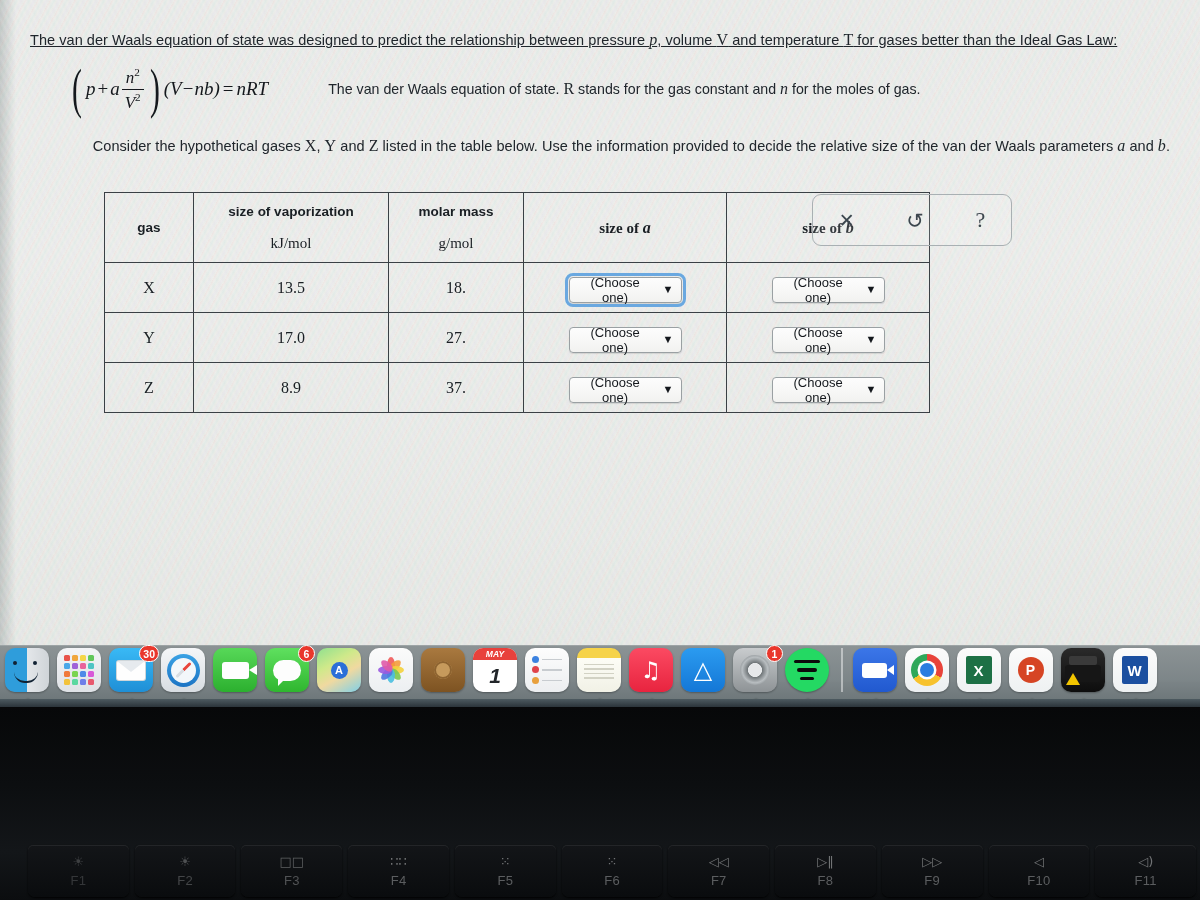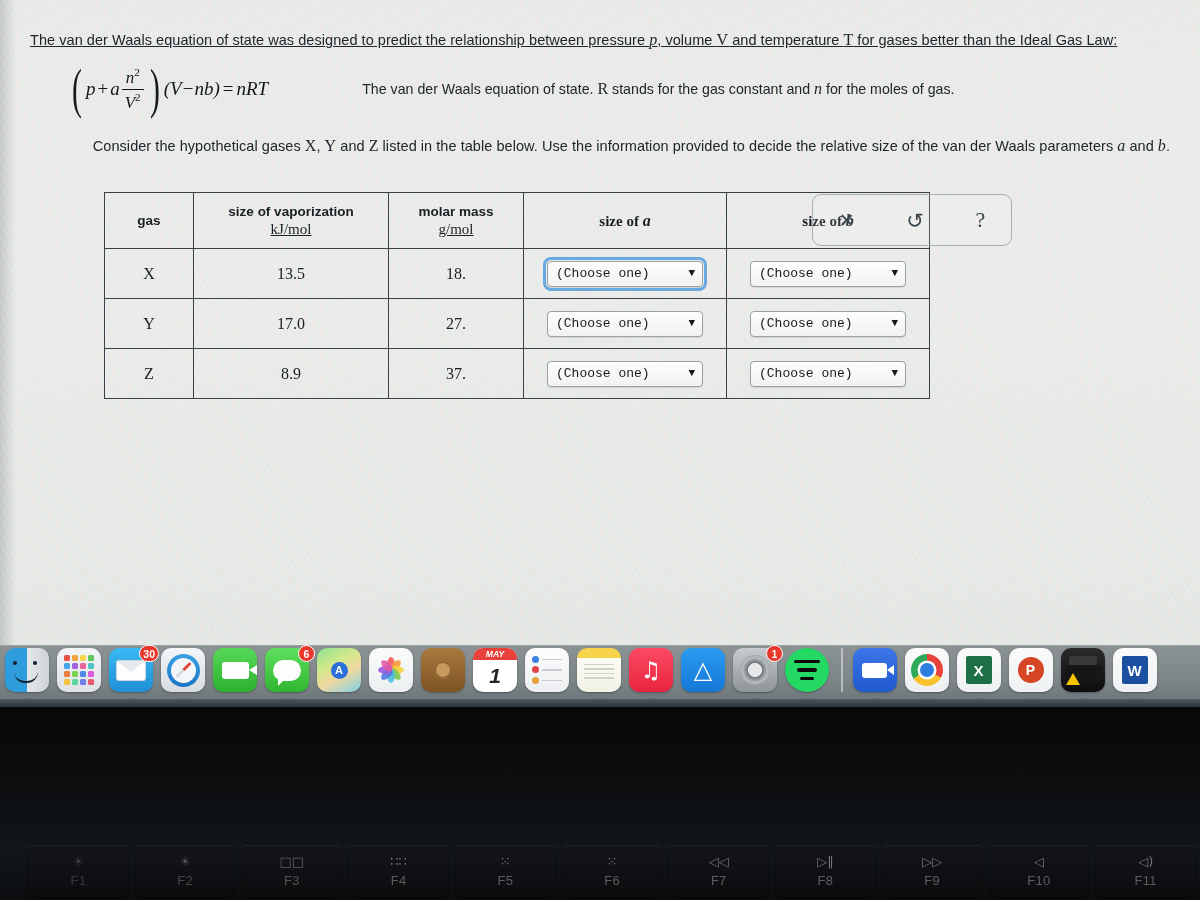--- a/index.html
+++ b/index.html
@@ -97,21 +97,20 @@
     margin: 0 2px;
     font-size: 17px;
   }
   .frac .num { padding: 0 3px 1px 3px; }
   .frac .den { border-top: 1.2px solid #14181d; padding: 1px 3px 0 3px; }
   sup.pw { font-size: 0.66em; vertical-align: super; }
   .eqnote {
     font-size: 14.2px;
     color: #20262c;
     line-height: 24px;
-    margin-left: 34px;
   }
 
   
   .table-wrap { margin: 34px 0 0 30px; position: relative; padding-left: 44px; }
   table.vdw {
     border-collapse: collapse;
     background: transparent;
   }
   table.vdw th, table.vdw td {
     border: 1.1px solid #3a4045;
@@ -125,22 +124,21 @@
     font-size: 13.5px;
     color: #1a1f24;
     padding: 10px 12px;
     line-height: 17px;
   }
   table.vdw thead th .unit {
     display: block;
     font-family: "Liberation Serif", serif;
     font-weight: normal;
     font-size: 15px;
-    margin-top: 1px;
-    text-decoration: underline;
+    margin-top: 15px;
   }
   table.vdw thead th.serifhead {
     font-family: "Liberation Serif", serif;
     font-weight: bold;
     font-size: 15px;
   }
   table.vdw tbody td {
     font-family: "Liberation Serif", serif;
     font-size: 16px;
     color: #1a1f24;
@@ -152,27 +150,27 @@
   .c-molar { width: 110px; }
   .c-a     { width: 178px; }
   .c-b     { width: 178px; }
 
   
   .choose {
     display: inline-flex;
     align-items: center;
     justify-content: space-between;
     gap: 10px;
-    width: 156px;
+    width: 113px;
     height: 26px;
     padding: 0 7px 0 8px;
     background: linear-gradient(180deg,#fdfdfd 0%, #f2f2f0 100%);
     border: 1.1px solid #9aa0a3;
     border-radius: 4px;
-    font-family: Liberation Mono, monospace;
+    font-family: Liberation Sans, sans-serif;
     font-size: 13px;
     color: #14181d;
     box-sizing: border-box;
     box-shadow: 0 1px 1px rgba(0,0,0,0.10);
     cursor: pointer;
   }
   .choose .caret { font-size: 11px; line-height: 1; }
   .choose.focused {
     outline: 3px solid #6aa8e0;
     outline-offset: 1px;

